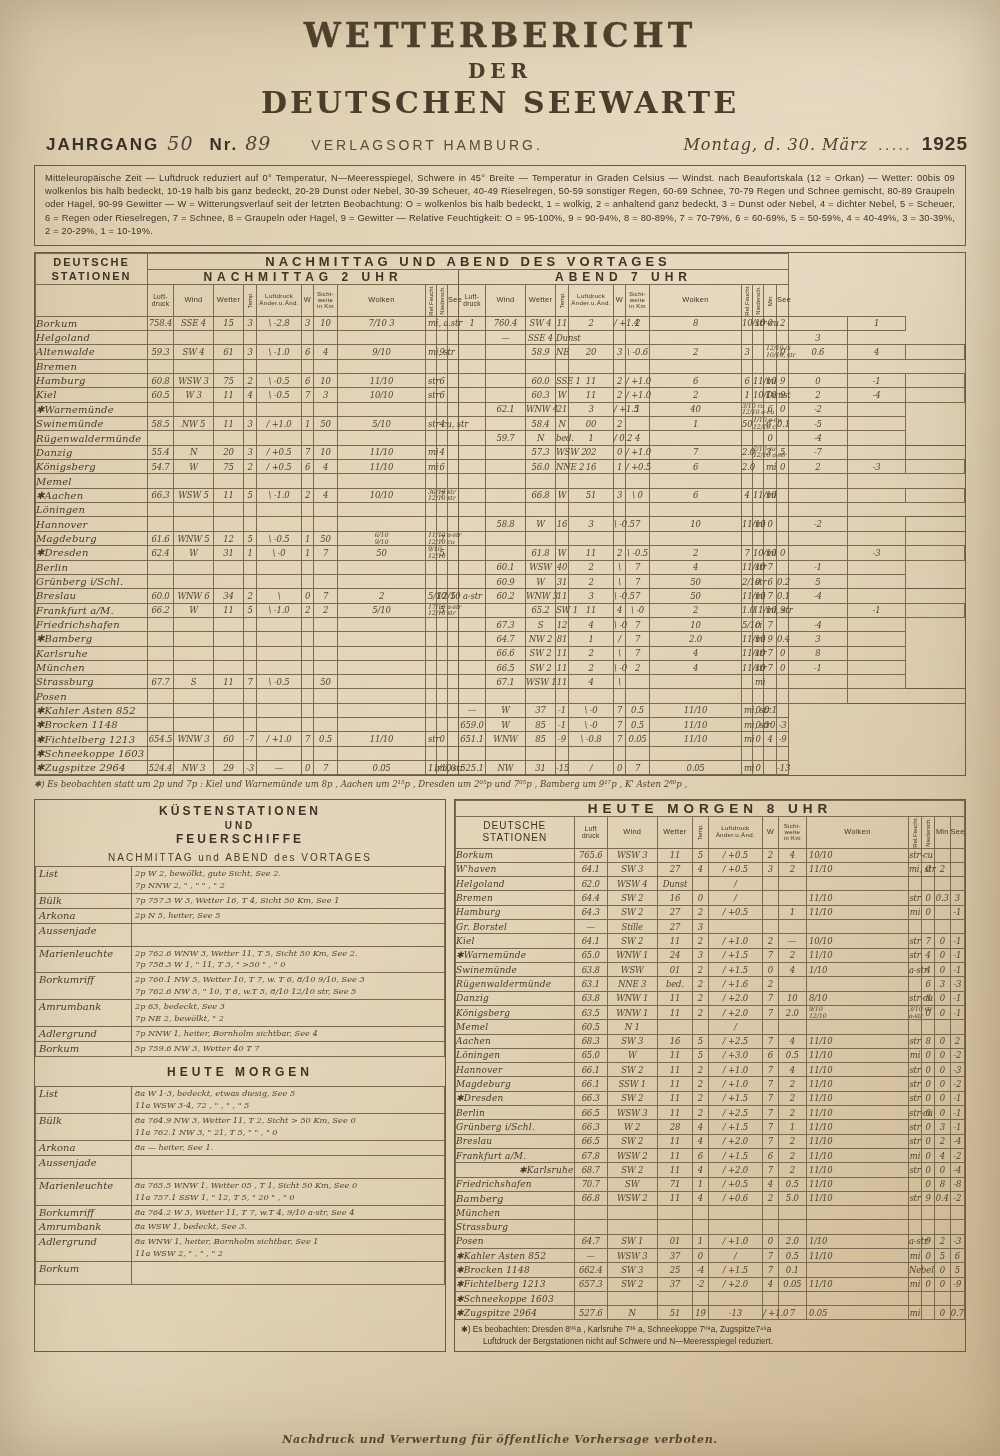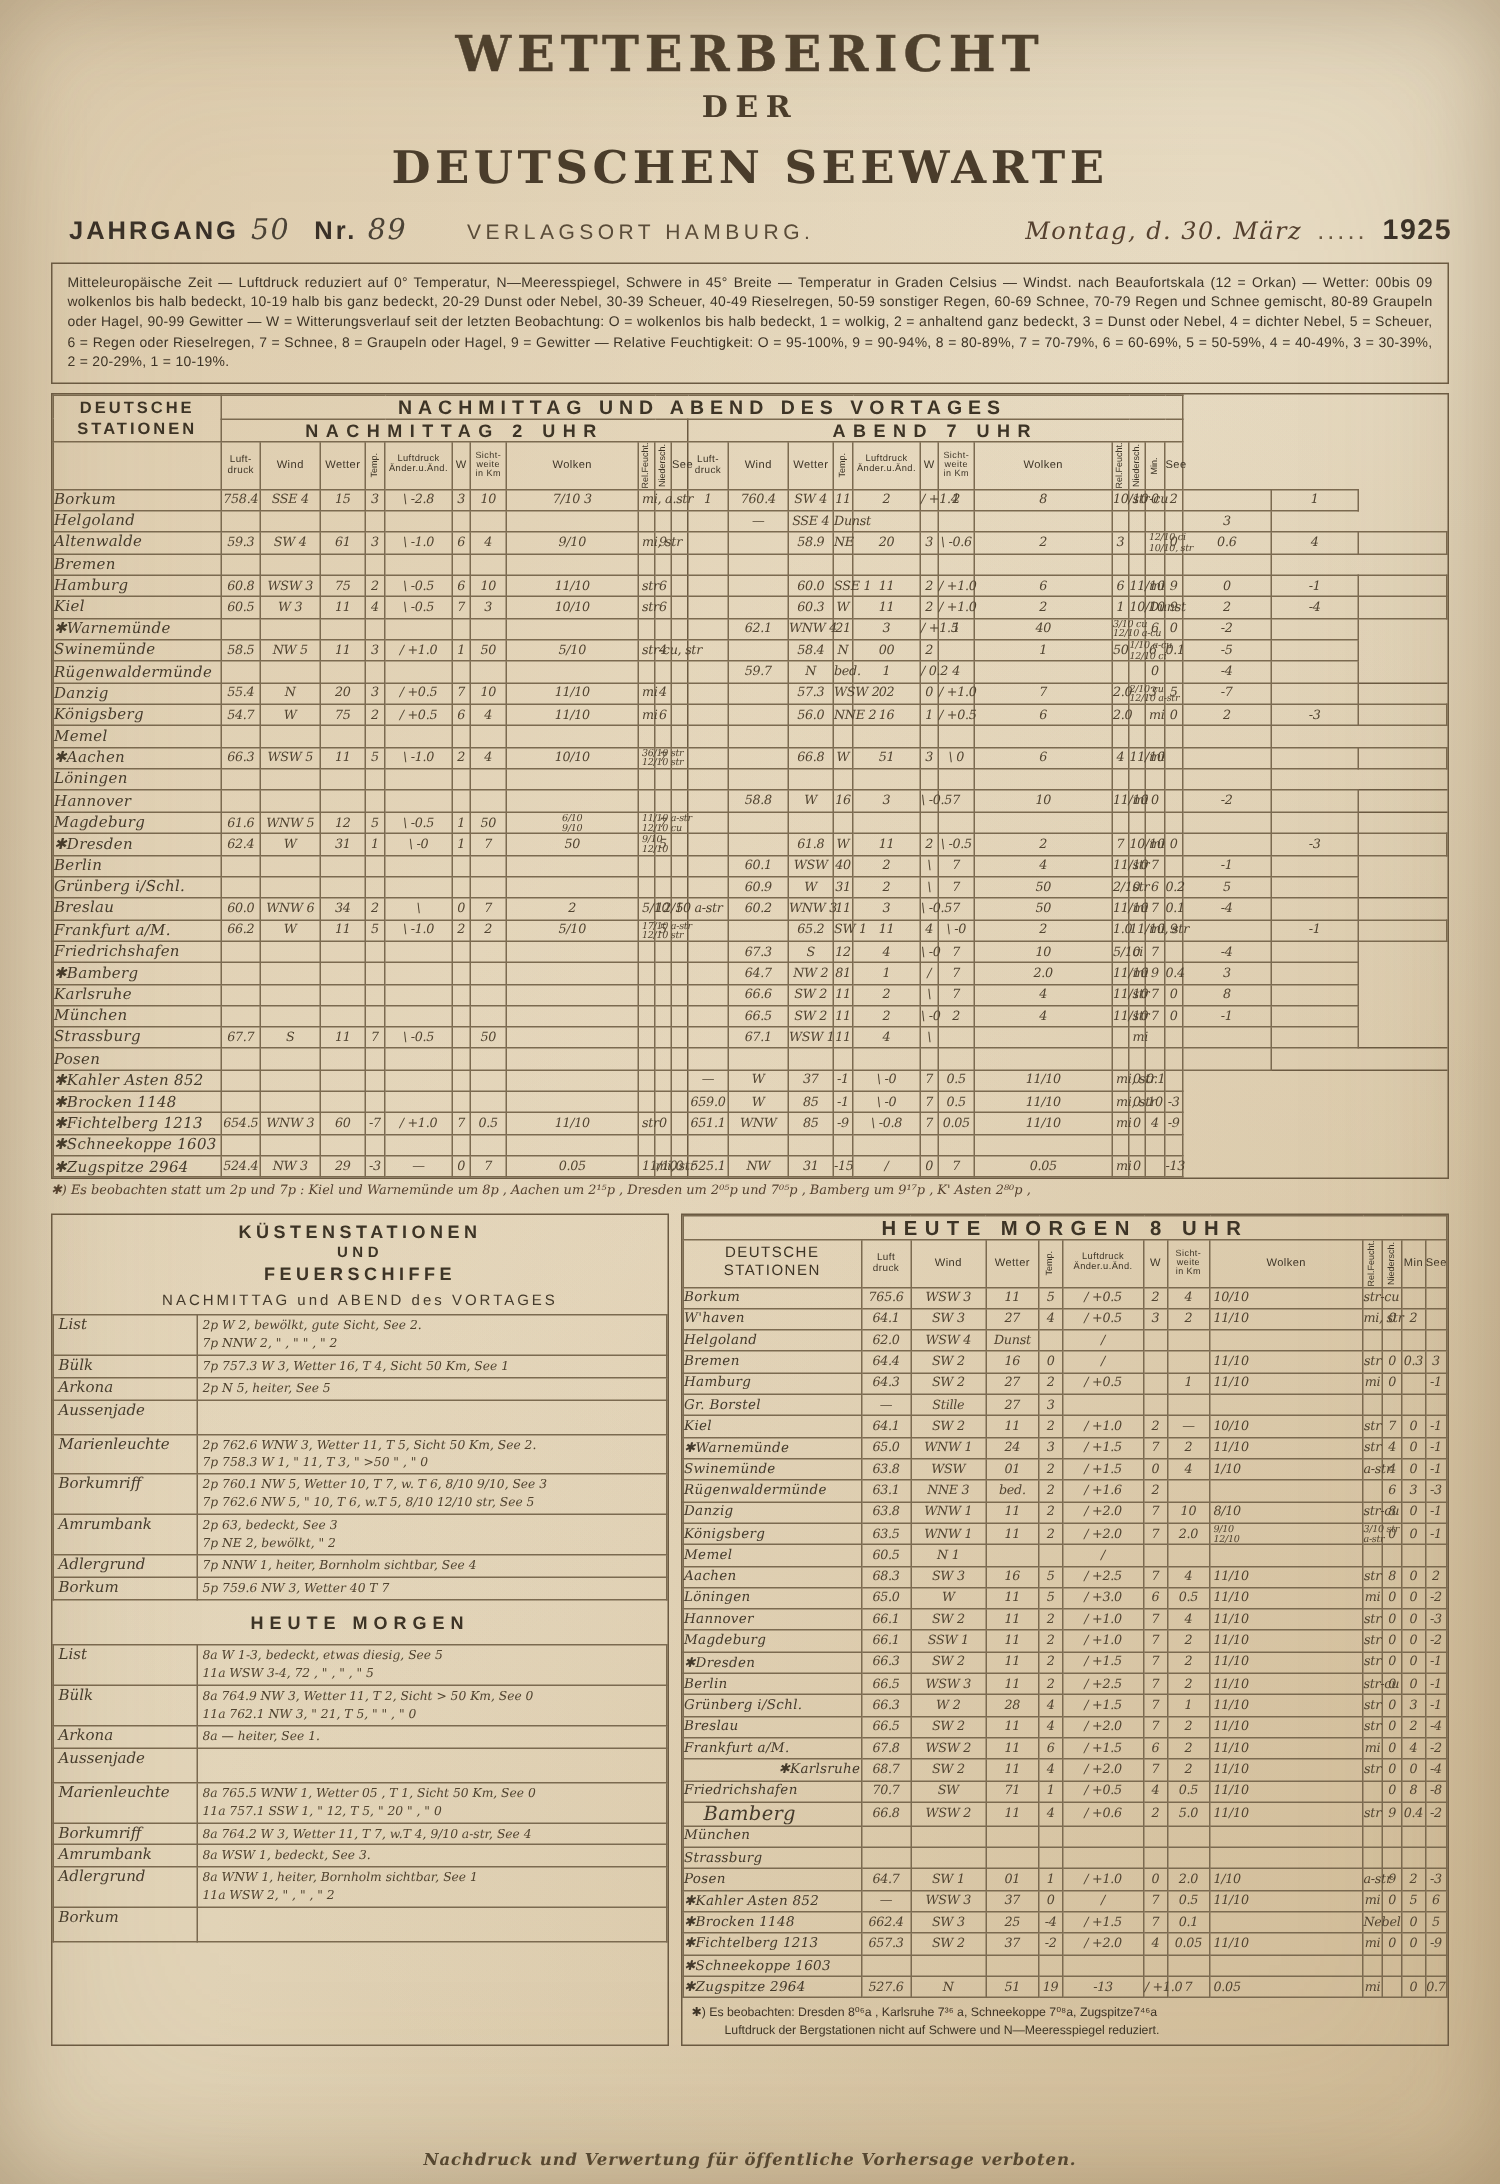--- a/index.html
+++ b/index.html
@@ -35,21 +35,21 @@
     font-size:33px;letter-spacing:4px;font-weight:700;
     color:#4a3d2c;
     -webkit-text-stroke:0.3px #4a3d2c;
   }
   .mast2{
     font-family:"DejaVu Serif", serif;
     font-size:20px;letter-spacing:5px;font-weight:700;margin-top:4px;color:#4a3d2c;
   }
   .mast3{
     font-family:"DejaVu Serif", serif;
-    font-size:30px;letter-spacing:3px;font-weight:700;margin-top:12px;color:#4a3d2c;
+    font-size:30px;letter-spacing:3px;font-weight:700;margin-top:2px;color:#4a3d2c;
   }
 
   .issueline{
     display:flex;align-items:baseline;
     margin:12px 32px 0 46px;
     font-size:17px;letter-spacing:1px;
   }
   .jahrgang{font-weight:700;letter-spacing:2px;font-size:17px;}
   .hand{font-family:"DejaVu Serif", serif;font-style:italic;color:#4b4336;}
   .hw{font-family:"DejaVu Serif", serif;font-style:italic;color:#55412f;}
@@ -1732,21 +1732,21 @@
               <td class="hcell">/ +0.5</td>
               <td class="hcell">4</td>
               <td class="hcell">0.5</td>
               <td class="hcell l">11/10</td>
               <td class="hcell"></td>
               <td class="hcell">0</td>
               <td class="hcell">8</td>
               <td class="hcell">-8</td>
             </tr>
             <tr class="drow grp">
-              <td class="statname" style="font-size: 13px; padding-left: 13px;">Bamberg</td>
+              <td class="statname" style="font-size: 10px;">Bamberg</td>
               <td class="hcell">66.8</td>
               <td class="hcell">WSW  2</td>
               <td class="hcell">11</td>
               <td class="hcell">4</td>
               <td class="hcell">/ +0.6</td>
               <td class="hcell">2</td>
               <td class="hcell">5.0</td>
               <td class="hcell l">11/10</td>
               <td class="hcell">str</td>
               <td class="hcell">9</td>

